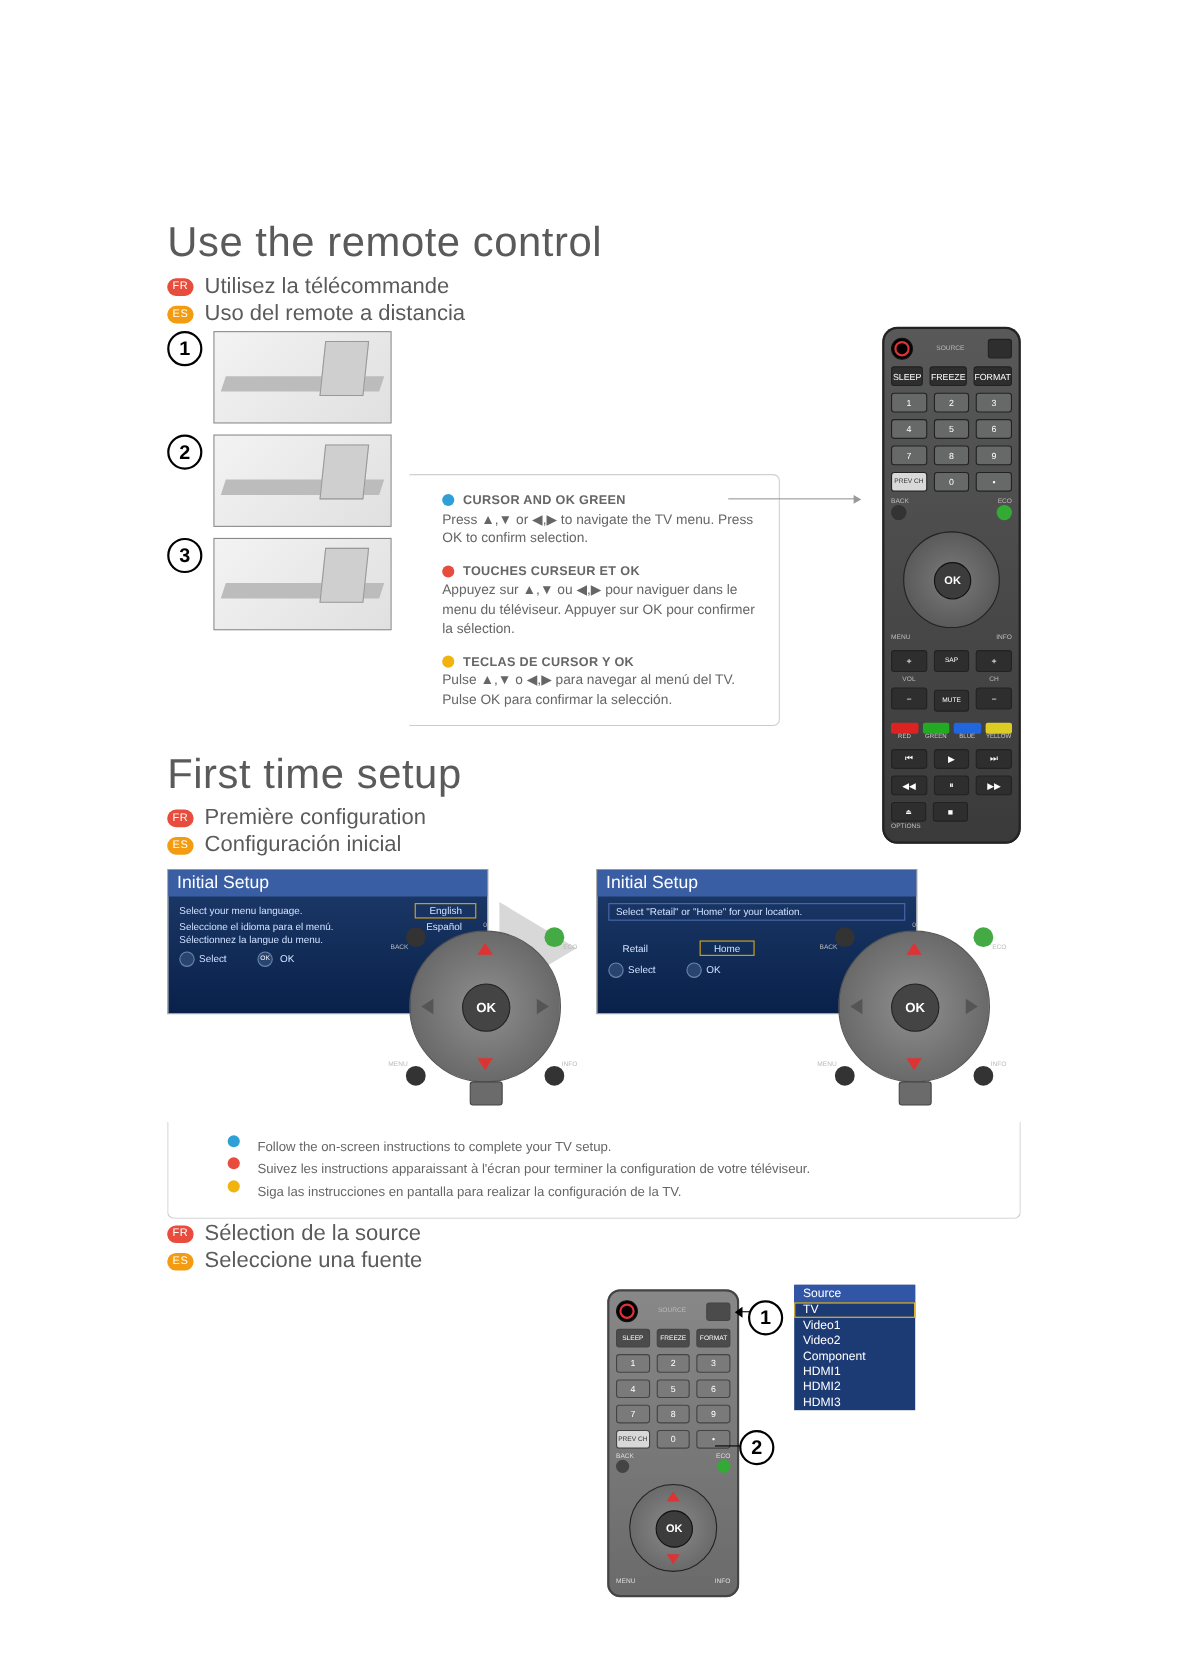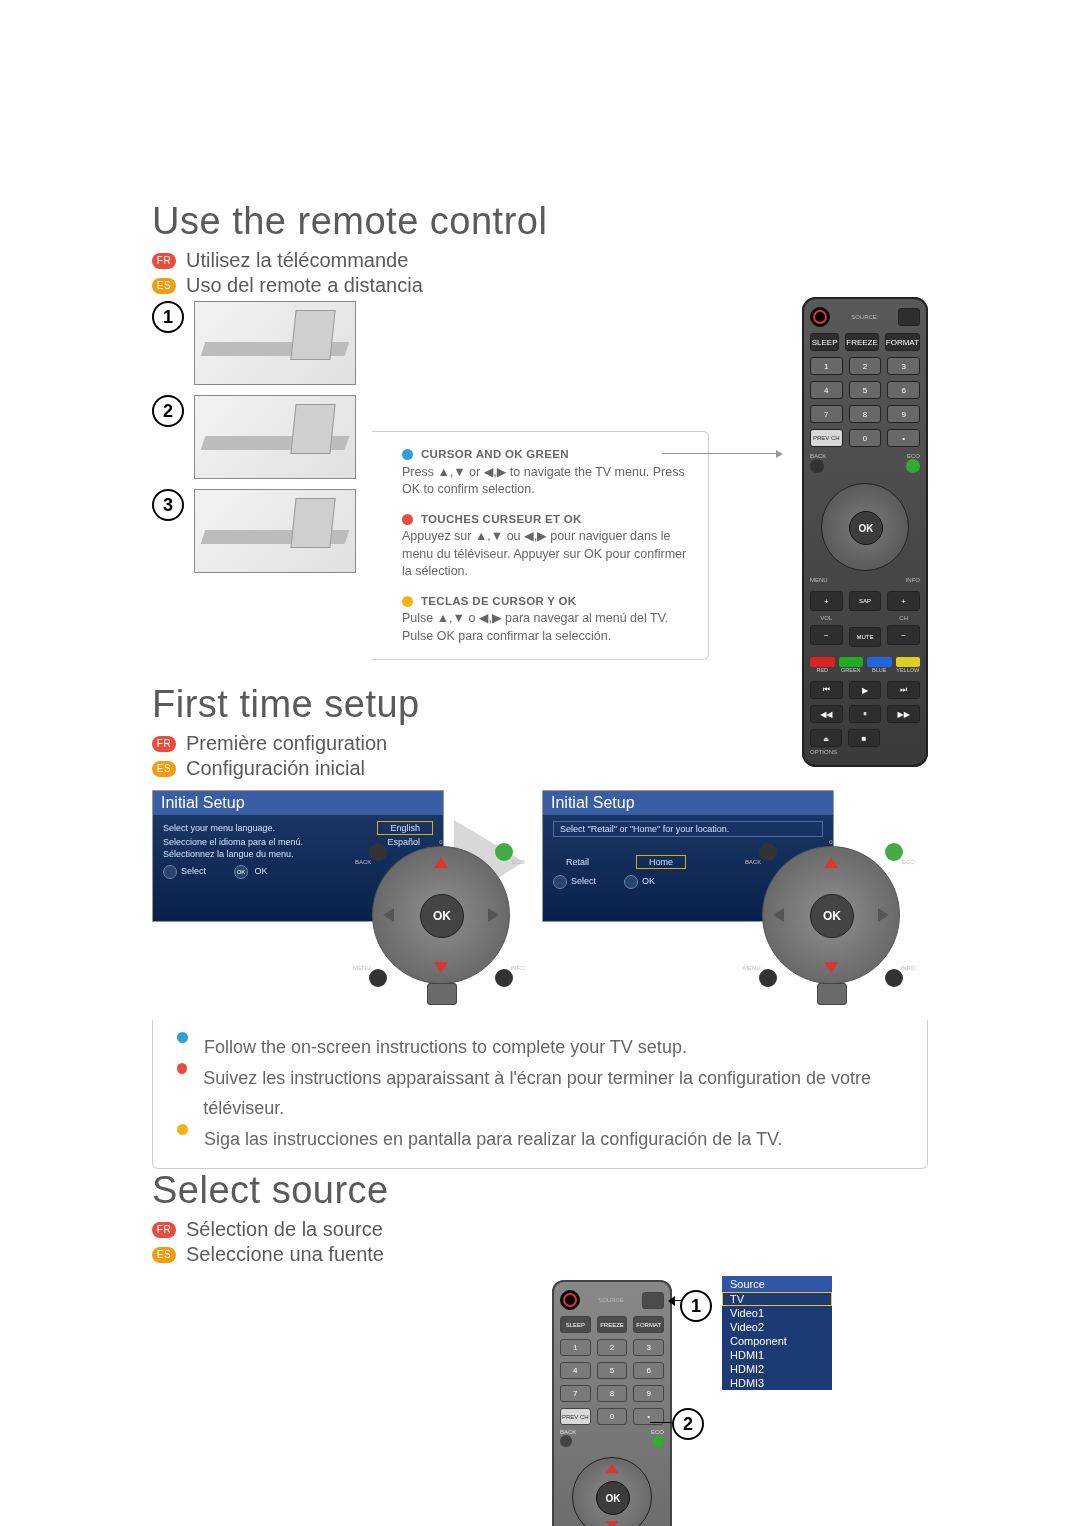--- a/index.html
+++ b/index.html
@@ -77,21 +77,21 @@
 .minipad .ed{position:absolute;width:18px;height:18px;border-radius:50%}
 .minipad .ed.tl{left:-4px;top:-4px;background:#333}
 .minipad .ed.tr{right:-4px;top:-4px;background:#4a4}
 .minipad .ed.bl{left:-4px;bottom:-4px;background:#333}
 .minipad .ed.br{right:-4px;bottom:-4px;background:#333}
 .minipad .stick{position:absolute;left:50%;bottom:-22px;margin-left:-14px;width:28px;height:20px;background:#6b6b6b;border:1px solid #444;border-radius:3px}
 .minipad .mlbl{position:absolute;font-size:6px;color:#bbb}
 .minipad .mlbl.tp{top:-8px;left:50%;transform:translateX(-50%)}
 .minipad .mlbl.tl{left:-18px;top:12px}.minipad .mlbl.tr{right:-16px;top:12px}
 .minipad .mlbl.bl{left:-20px;bottom:12px}.minipad .mlbl.br{right:-16px;bottom:12px}
-.instr{margin-top:0;border:1px solid #ccc;border-top:none;border-radius:0 0 6px 6px;padding:12px 24px 14px;font-size:18px;color:#666;line-height:1.7}
+.instr{margin-top:0;border:1px solid #ccc;border-top:none;border-radius:0 0 6px 6px;padding:12px 54px 14px;font-size:12px;color:#666;line-height:1.7}
 .instr .row{display:flex;align-items:flex-start;gap:8px}
 
 .sec3{position:relative;margin-top:14px;height:320px}
 .remote-sm{position:absolute;left:400px;top:0;width:120px;height:280px;border-radius:12px;background:linear-gradient(#888,#6a6a6a);box-shadow:inset 0 0 0 2px #444;padding:10px 8px;box-sizing:border-box}
 .remote-sm .rbtn{background:#7a7a7a;border:1px solid #444;height:15px}
 .remote-sm .okpad{width:78px;height:78px;background:radial-gradient(#8a8a8a,#5d5d5d)}
 .remote-sm .okpad .tri.up{position:absolute;left:50%;top:6px;margin-left:-6px;border-left:6px solid transparent;border-right:6px solid transparent;border-bottom:9px solid #d33}
 .remote-sm .okpad .tri.dn{position:absolute;left:50%;bottom:6px;margin-left:-6px;border-left:6px solid transparent;border-right:6px solid transparent;border-top:9px solid #d33}
 .srcmenu{position:absolute;left:570px;top:-4px;width:110px;background:#1c3a74;color:#fff;font-size:11px}
 .srcmenu .hdr{background:#3056a5;padding:2px 8px}
@@ -331,21 +331,20 @@
             <span class="dot c2"></span>
             <span>Suivez les instructions apparaissant à l'écran pour terminer la configuration de votre téléviseur.</span>
           </div>
       <div class="row">
             <span class="dot c3"></span>
             <span>Siga las instrucciones en pantalla para realizar la configuración de la TV.</span>
           </div>
     </div>
   </div>
 
-  <h2>Select source</h2>
   <div class="sub">
         <span class="badge fr">FR</span>
         <span>Sélection de la source</span>
       </div>
   <div class="sub">
         <span class="badge es">ES</span>
         <span>Seleccione una fuente</span>
       </div>
 
   <div class="sec3">

